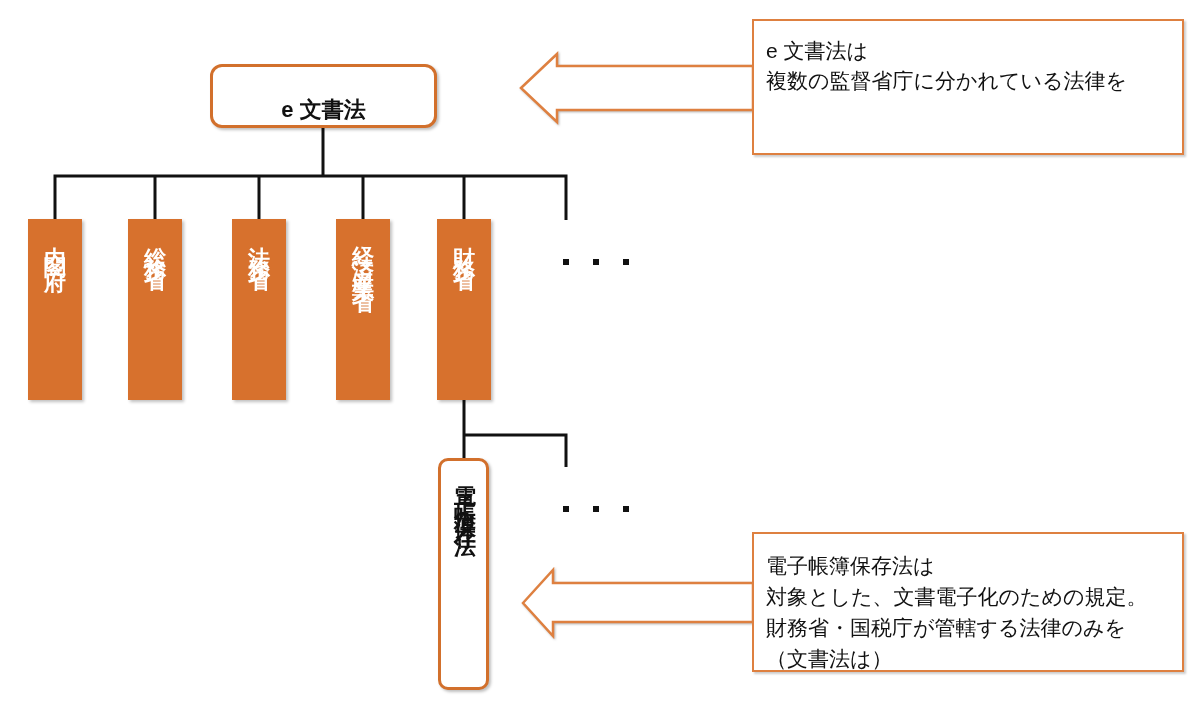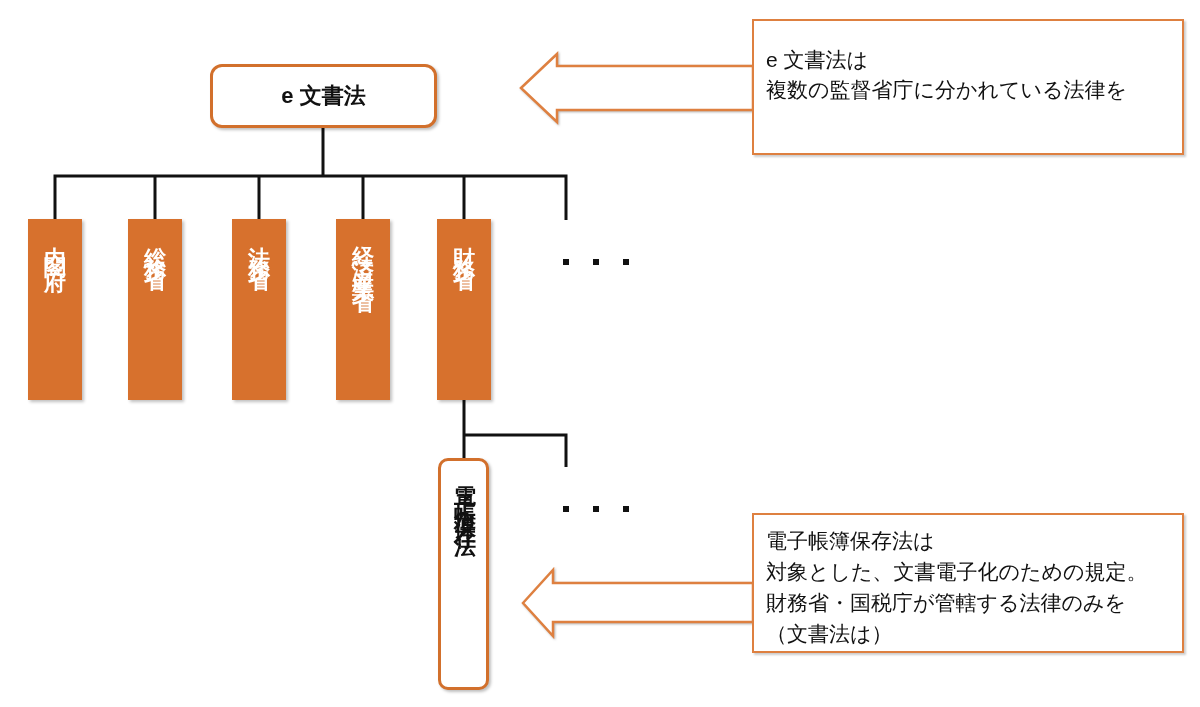--- a/index.html
+++ b/index.html
@@ -4,21 +4,21 @@
 <style>
   html,body{margin:0;padding:0;background:#ffffff;}
   body{font-family:"Liberation Sans",sans-serif;}
   .canvas{position:relative;width:1200px;height:707px;background:#ffffff;overflow:hidden;}
   .overlay{position:absolute;left:0;top:0;width:1200px;height:707px;}
   .conn{stroke:#111111;stroke-width:3;fill:none;}
   .arrow{fill:#ffffff;stroke:#DE8040;stroke-width:2.5;stroke-linejoin:miter;
          filter:drop-shadow(1.5px 1.5px 1px rgba(0,0,0,0.28));}
   .root-box{position:absolute;left:210px;top:64px;width:227px;height:64px;
             box-sizing:border-box;background:#ffffff;border:3px solid #D2702C;border-radius:12px;
-            display:flex;align-items:center;justify-content:center;
+            display:flex;align-items:flex-end;justify-content:center;
             font-size:22px;font-weight:700;color:#111;
             box-shadow:2px 2px 3px rgba(0,0,0,0.25);}
   .vbox{position:absolute;top:219px;width:54px;height:181px;box-sizing:border-box;
         background:#D7712D;color:#ffffff;font-size:22px;font-weight:700;
         writing-mode:vertical-rl;text-orientation:upright;letter-spacing:11px;
         padding:10px 16px 0 16px;line-height:22px;
         box-shadow:2px 2px 3px rgba(0,0,0,0.25);}
   .m0{left:28px;} .m1{left:128px;} .m2{left:232px;} .m3{left:336px;} .m4{left:437px;}
   .child-box{position:absolute;left:438px;top:458px;width:51px;height:232px;box-sizing:border-box;
              background:#ffffff;border:3px solid #D2702C;border-radius:10px;
@@ -26,22 +26,22 @@
              writing-mode:vertical-rl;text-orientation:upright;letter-spacing:8px;
              padding:8px 10px 0 10px;line-height:22px;
              box-shadow:2px 2px 3px rgba(0,0,0,0.25);}
   .dots{position:absolute;display:flex;gap:24px;}
   .dots-top{left:563px;top:259px;}
   .dots-bottom{left:563px;top:506px;}
   .dot{width:6px;height:6px;background:#111111;display:inline-block;}
   .callout{position:absolute;left:752px;width:432px;box-sizing:border-box;background:#ffffff;
            border:2px solid #DE8040;color:#111;font-size:21px;font-weight:500;
            box-shadow:1.5px 1.5px 2px rgba(0,0,0,0.2);}
-  .callout-top{top:19px;height:136px;padding:24px 12px;line-height:30px;}
-  .callout-bottom{top:513px;height:140px;padding:10px 12px;line-height:31px;}
+  .callout-top{top:19px;height:136px;padding:15px 12px;line-height:30px;}
+  .callout-bottom{top:532px;height:140px;padding:16px 12px;line-height:31px;}
   .sr-only{position:absolute;width:1px;height:1px;overflow:hidden;clip:rect(0 0 0 0);white-space:nowrap;}
 </style>
 </head>
 <body>
 
 <div class="canvas">
 
   <svg class="overlay" viewBox="0 0 1200 707" xmlns="http://www.w3.org/2000/svg">
     <path class="conn" d="M323 128 L323 176"></path>
     <path class="conn" d="M55 220 L55 176 L566 176 L566 220 M155 176 L155 220 M259 176 L259 220 M363 176 L363 220 M464 176 L464 220"></path>

